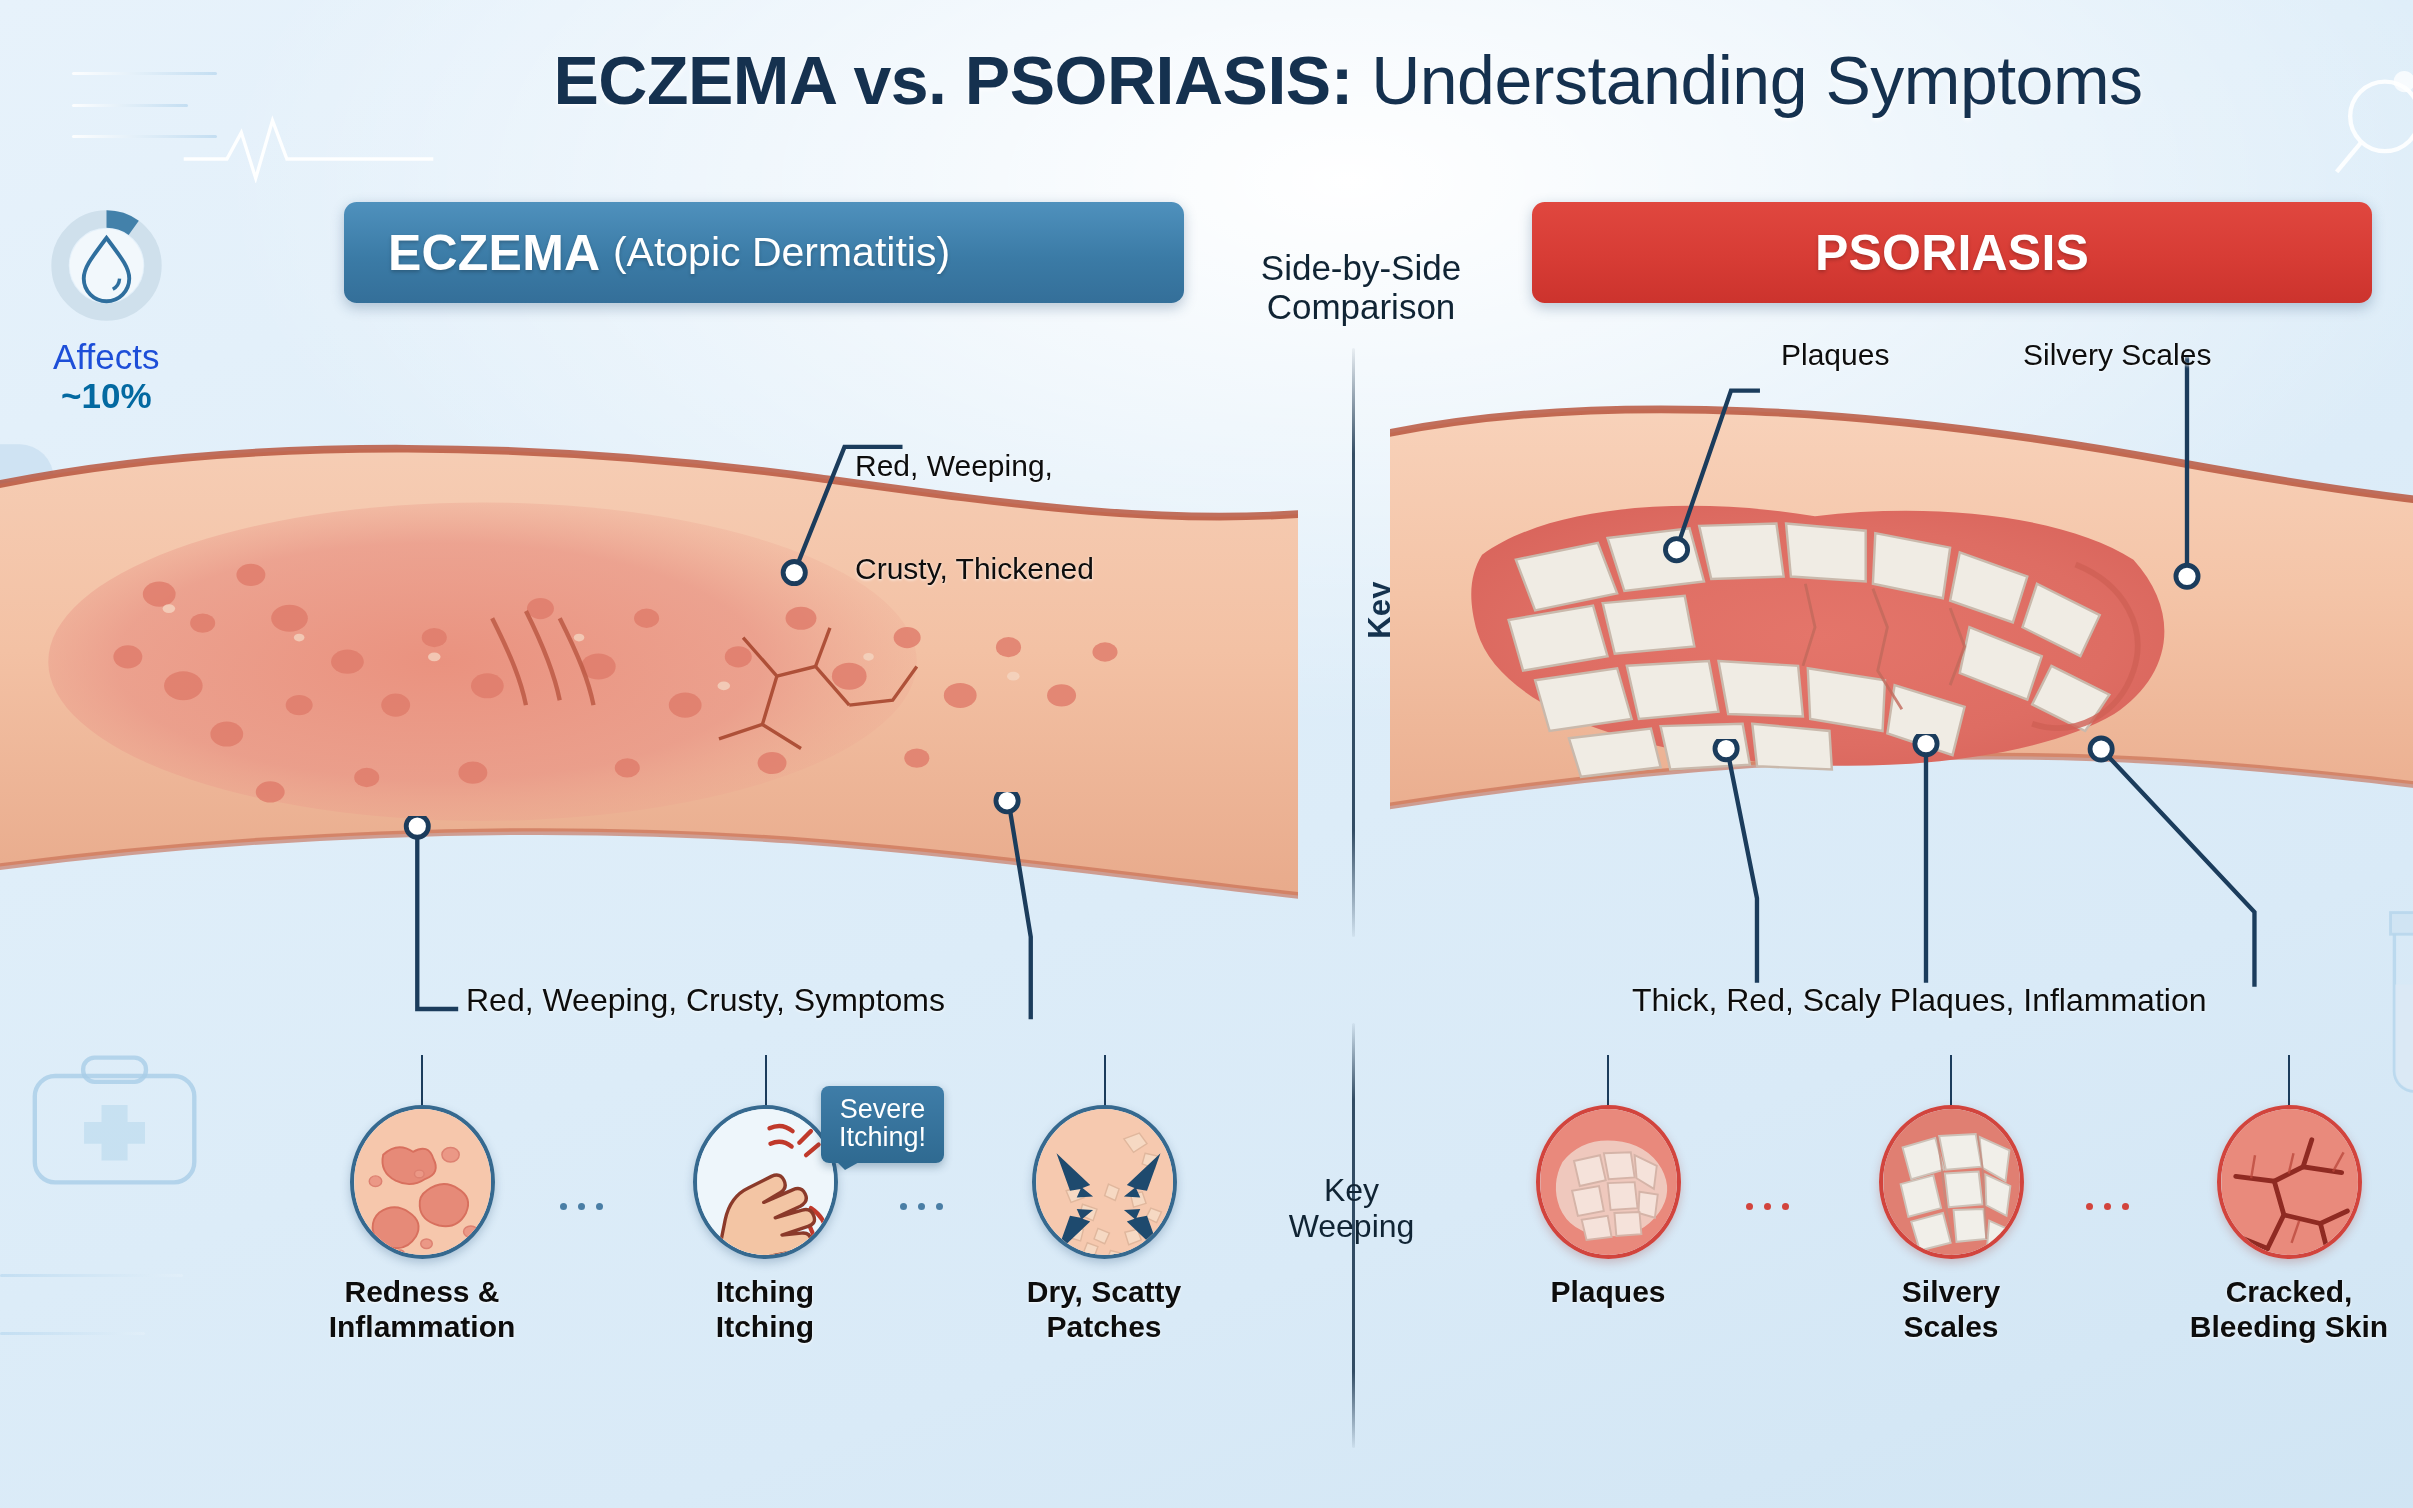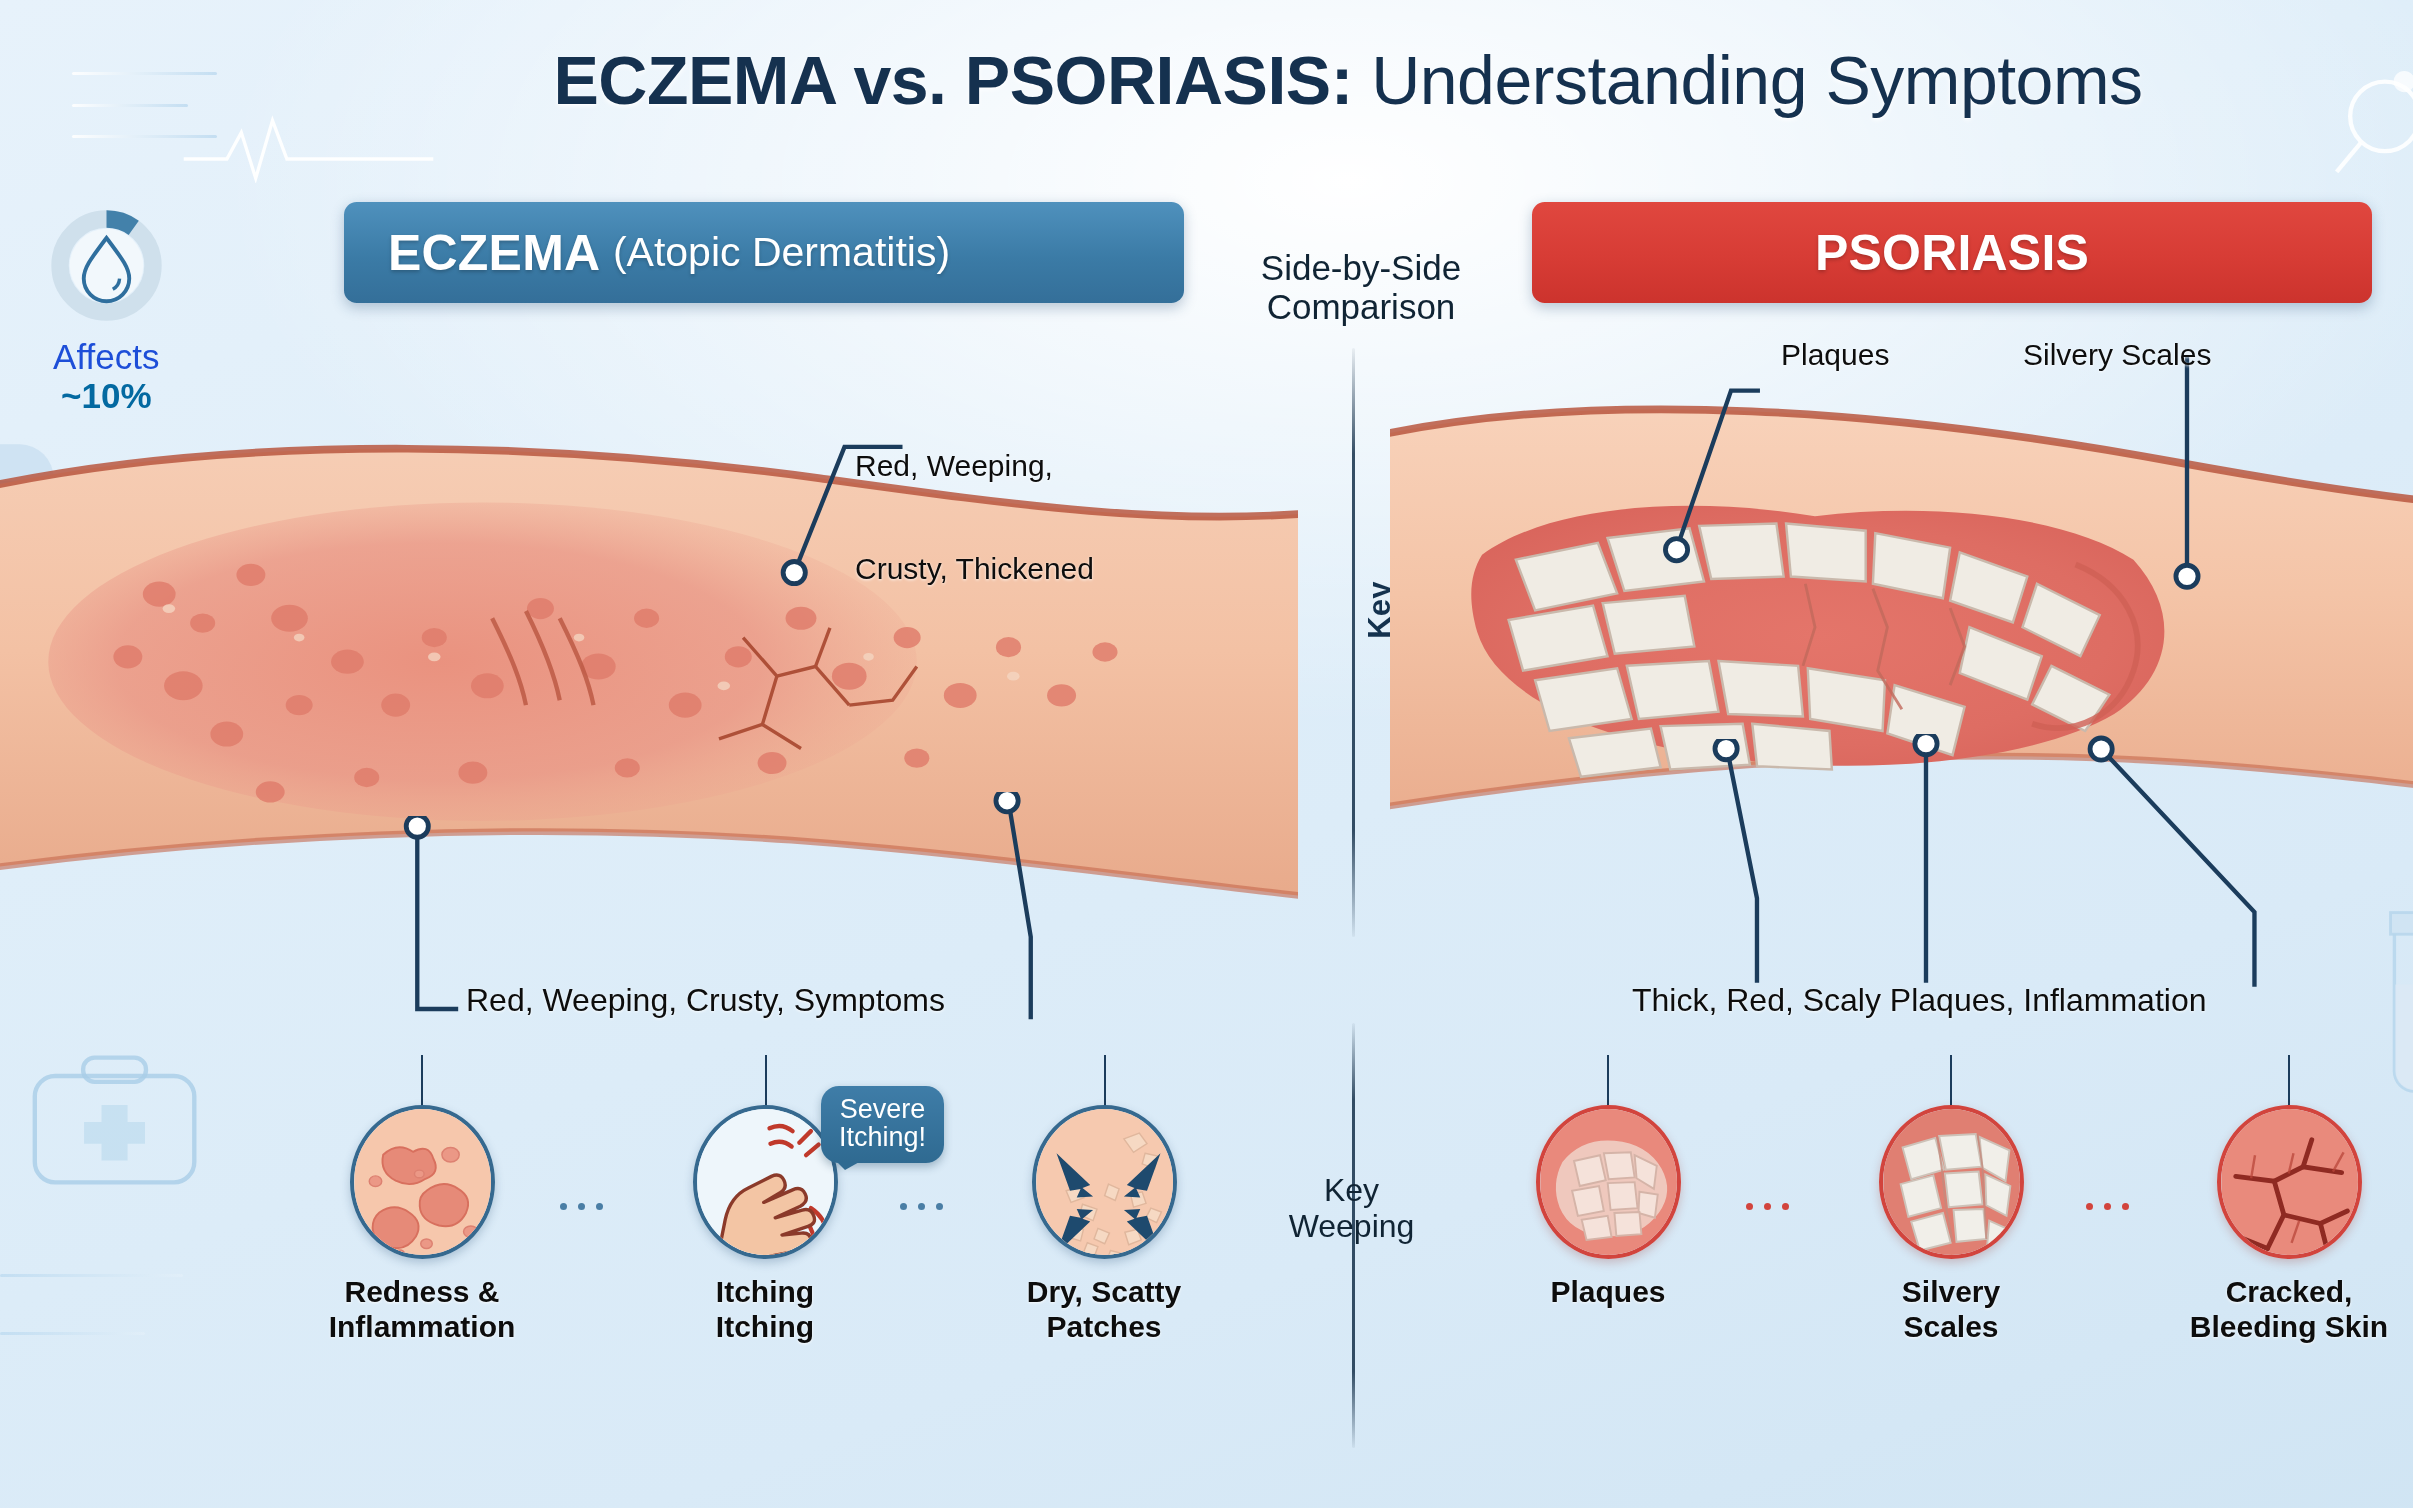--- a/index.html
+++ b/index.html
@@ -81,21 +81,21 @@
   .sym-disc.red  { border:4.3px solid #d2443d; box-shadow:0 3.9px 9.7px rgba(150,50,45,.25); }
   .sym-label { margin-top:14.5px; font-size:30px; font-weight:bold; color:#0d0d0d;
                line-height:1.18; text-shadow:0 1px 2.9px rgba(255,255,255,.85); }
   .dots { position:absolute; display:flex; gap:10.6px; }
   .dot { width:7.2px; height:7.2px; border-radius:50%; }
   .dot.b { background:#4a7ea5; } .dot.r { background:#d2443d; }
   .stem { position:absolute; width:2.4px; background:#1b3c5c; }
 
   
   .tip { position:absolute; background:linear-gradient(180deg,#3f7da8,#2f6a91);
-         color:#fff; border-radius:18px; padding:8.7px 12.6px 10.6px; font-size:27px;
+         color:#fff; border-radius:8px; padding:8.7px 12.6px 10.6px; font-size:27px;
          line-height:1.06; text-align:center; box-shadow:0 3.9px 8.7px rgba(20,60,90,.3); }
   .tip:after { content:""; position:absolute; left:14.5px; bottom:-16.4px;
                border:9.7px solid transparent; border-top-color:#2f6a91; border-right-width:16.4px; }
 </style>
 </head>
 <body>
 
 <div id="stage">
 
   <div class="hline" style="left:72px; top:72px; width:145px;"></div>

